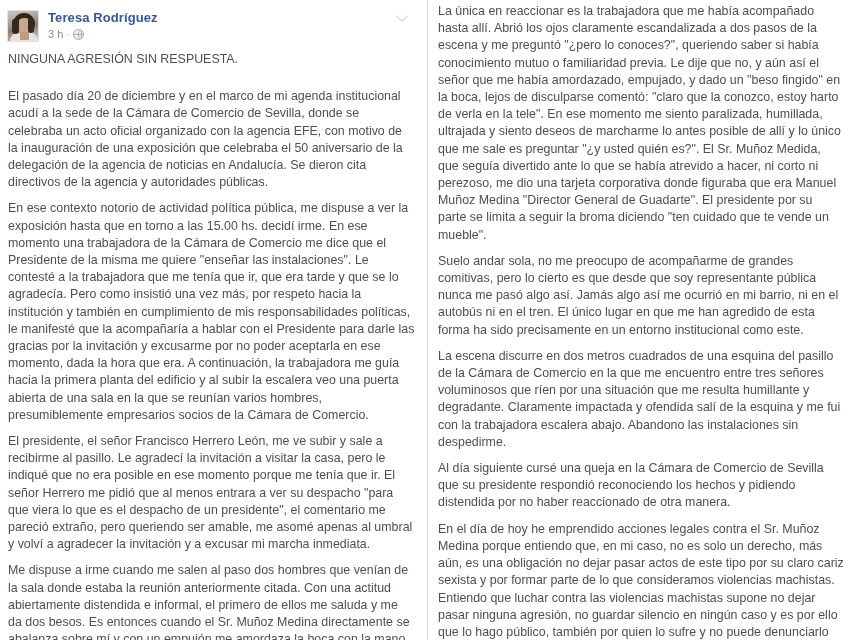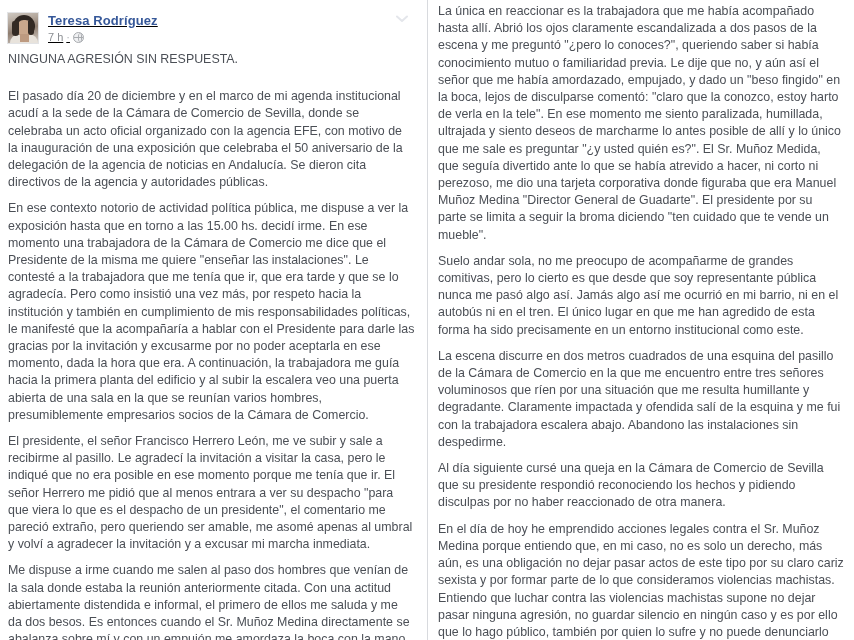--- a/index.html
+++ b/index.html
@@ -36,24 +36,23 @@
     width: 427px;
     padding: 3px 10px 0 10px;
     border-left: 1px solid #d8dade;
   }
 
   
   .post-header {
     position: relative;
     display: flex;
     flex-direction: row;
-    align-items: flex-end;
+    align-items: center;
     height: 38px;
     padding-left: 1px;
-    text-decoration: underline;
   }
 
   .avatar {
     width: 32px;
     height: 32px;
     flex: 0 0 32px;
     margin-top: 1px;
     border: 1px solid #e2e3e5;
     background: linear-gradient(165deg, #cfc9c2 0%, #b4a89d 28%, #8e7d70 55%, #d8d2cb 100%);
     position: relative;
@@ -202,21 +201,21 @@
         <div class="hair"></div>
         <div class="face"></div>
         <div class="neck"></div>
         <div class="hair-side"></div>
         <div class="hair-side2"></div>
       </div>
 
       <div class="header-text">
         <span class="author-name">Teresa Rodríguez</span>
         <div class="meta-row">
-          <span class="timestamp">7 h</span>
+          <span class="timestamp">3 h</span>
           <span class="meta-dot">·</span>
           <span class="globe-icon"></span>
         </div>
       </div>
 
       <div class="chevron-button">
         <svg width="12" height="8" viewBox="0 0 12 8">
           <path d="M1 1.5 L6 6 L11 1.5" fill="none" stroke="#e4e6eb" stroke-width="2" stroke-linecap="round" stroke-linejoin="round"></path>
         </svg>
       </div>
@@ -228,17 +227,17 @@
       <p>En ese contexto notorio de actividad política pública, me dispuse a ver la exposición hasta que en torno a las 15.00 hs. decidí irme. En ese momento una trabajadora de la Cámara de Comercio me dice que el Presidente de la misma me quiere "enseñar las instalaciones". Le contesté a la trabajadora que me tenía que ir, que era tarde y que se lo agradecía. Pero como insistió una vez más, por respeto hacia la institución y también en cumplimiento de mis responsabilidades políticas, le manifesté que la acompañaría a hablar con el Presidente para darle las gracias por la invitación y excusarme por no poder aceptarla en ese momento, dada la hora que era. A continuación, la trabajadora me guía hacia la primera planta del edificio y al subir la escalera veo una puerta abierta de una sala en la que se reunían varios hombres, presumiblemente empresarios socios de la Cámara de Comercio.</p>
       <p>El presidente, el señor Francisco Herrero León, me ve subir y sale a recibirme al pasillo. Le agradecí la invitación a visitar la casa, pero le indiqué que no era posible en ese momento porque me tenía que ir. El señor Herrero me pidió que al menos entrara a ver su despacho "para que viera lo que es el despacho de un presidente", el comentario me pareció extraño, pero queriendo ser amable, me asomé apenas al umbral y volví a agradecer la invitación y a excusar mi marcha inmediata.</p>
       <p>Me dispuse a irme cuando me salen al paso dos hombres que venían de la sala donde estaba la reunión anteriormente citada. Con una actitud abiertamente distendida e informal, el primero de ellos me saluda y me da dos besos. Es entonces cuando el Sr. Muñoz Medina directamente se abalanza sobre mí y con un empujón me amordaza la boca con la mano mientras aproxima su boca a la mía y simula besarme en los labios con su mano de por medio.</p>
     </div>
   </div>
 
   <div class="column column-right">
     <p>La única en reaccionar es la trabajadora que me había acompañado hasta allí. Abrió los ojos claramente escandalizada a dos pasos de la escena y me preguntó "¿pero lo conoces?", queriendo saber si había conocimiento mutuo o familiaridad previa. Le dije que no, y aún así el señor que me había amordazado, empujado, y dado un "beso fingido" en la boca, lejos de disculparse comentó: "claro que la conozco, estoy harto de verla en la tele". En ese momento me siento paralizada, humillada, ultrajada y siento deseos de marcharme lo antes posible de allí y lo único que me sale es preguntar "¿y usted quién es?". El Sr. Muñoz Medida, que seguía divertido ante lo que se había atrevido a hacer, ni corto ni perezoso, me dio una tarjeta corporativa donde figuraba que era Manuel Muñoz Medina "Director General de Guadarte". El presidente por su parte se limita a seguir la broma diciendo "ten cuidado que te vende un mueble".</p>
     <p>Suelo andar sola, no me preocupo de acompañarme de grandes comitivas, pero lo cierto es que desde que soy representante pública nunca me pasó algo así. Jamás algo así me ocurrió en mi barrio, ni en el autobús ni en el tren. El único lugar en que me han agredido de esta forma ha sido precisamente en un entorno institucional como este.</p>
     <p>La escena discurre en dos metros cuadrados de una esquina del pasillo de la Cámara de Comercio en la que me encuentro entre tres señores voluminosos que ríen por una situación que me resulta humillante y degradante. Claramente impactada y ofendida salí de la esquina y me fui con la trabajadora escalera abajo. Abandono las instalaciones sin despedirme.</p>
-    <p>Al día siguiente cursé una queja en la Cámara de Comercio de Sevilla que su presidente respondió reconociendo los hechos y pidiendo disculpas por no haber reaccionado de otra manera.</p>
+    <p>Al día siguiente cursé una queja en la Cámara de Comercio de Sevilla que su presidente respondió reconociendo los hechos y pidiendo distendida por no haber reaccionado de otra manera.</p>
     <p>En el día de hoy he emprendido acciones legales contra el Sr. Muñoz Medina porque entiendo que, en mi caso, no es solo un derecho, más aún, es una obligación no dejar pasar actos de este tipo por su claro cariz sexista y por formar parte de lo que consideramos violencias machistas. Entiendo que luchar contra las violencias machistas supone no dejar pasar ninguna agresión, no guardar silencio en ningún caso y es por ello que lo hago público, también por quien lo sufre y no puede denunciarlo con el altavoz que la ciudadanía me ha otorgado.</p>
   </div>
 
 </div>
 
 </body></html>

